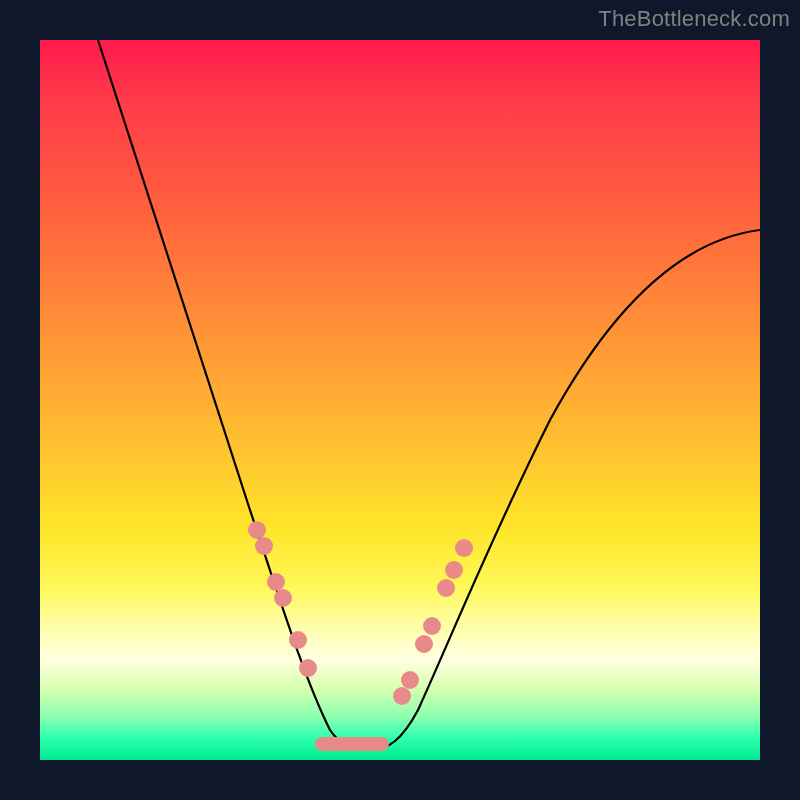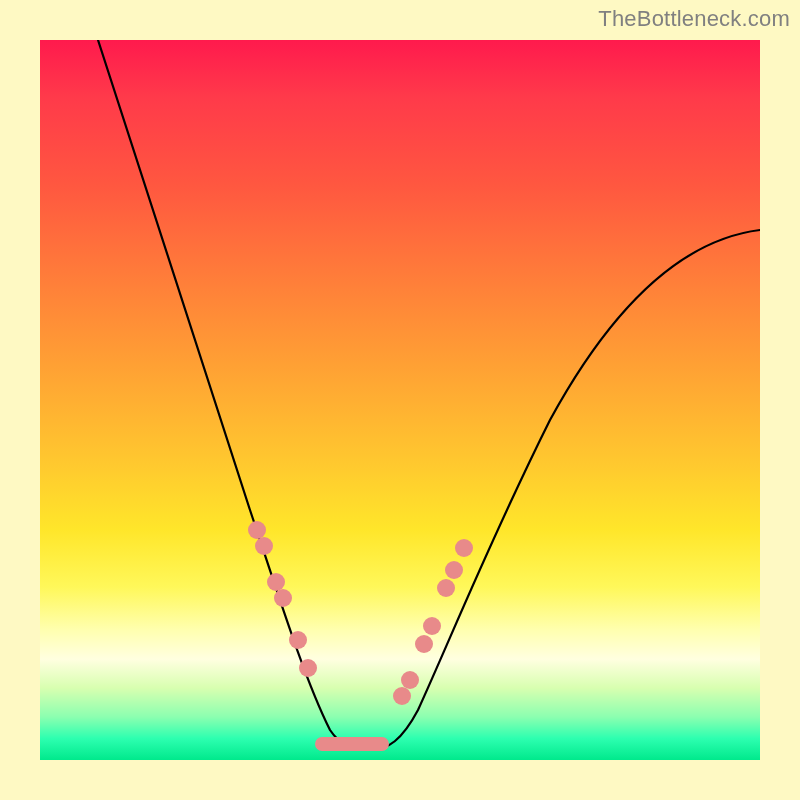--- a/index.html
+++ b/index.html
@@ -8,21 +8,21 @@
     width: 800px;
     height: 800px;
     background: #000;
     overflow: hidden;
     font-family: Arial, Helvetica, sans-serif;
   }
   .frame {
     position: relative;
     width: 800px;
     height: 800px;
-    background: #fef9c3;
+    background: #0f172a;
   }
   .plot {
     position: absolute;
     left: 40px;
     top: 40px;
     width: 720px;
     height: 720px;
     
     background: linear-gradient(
       to bottom,

